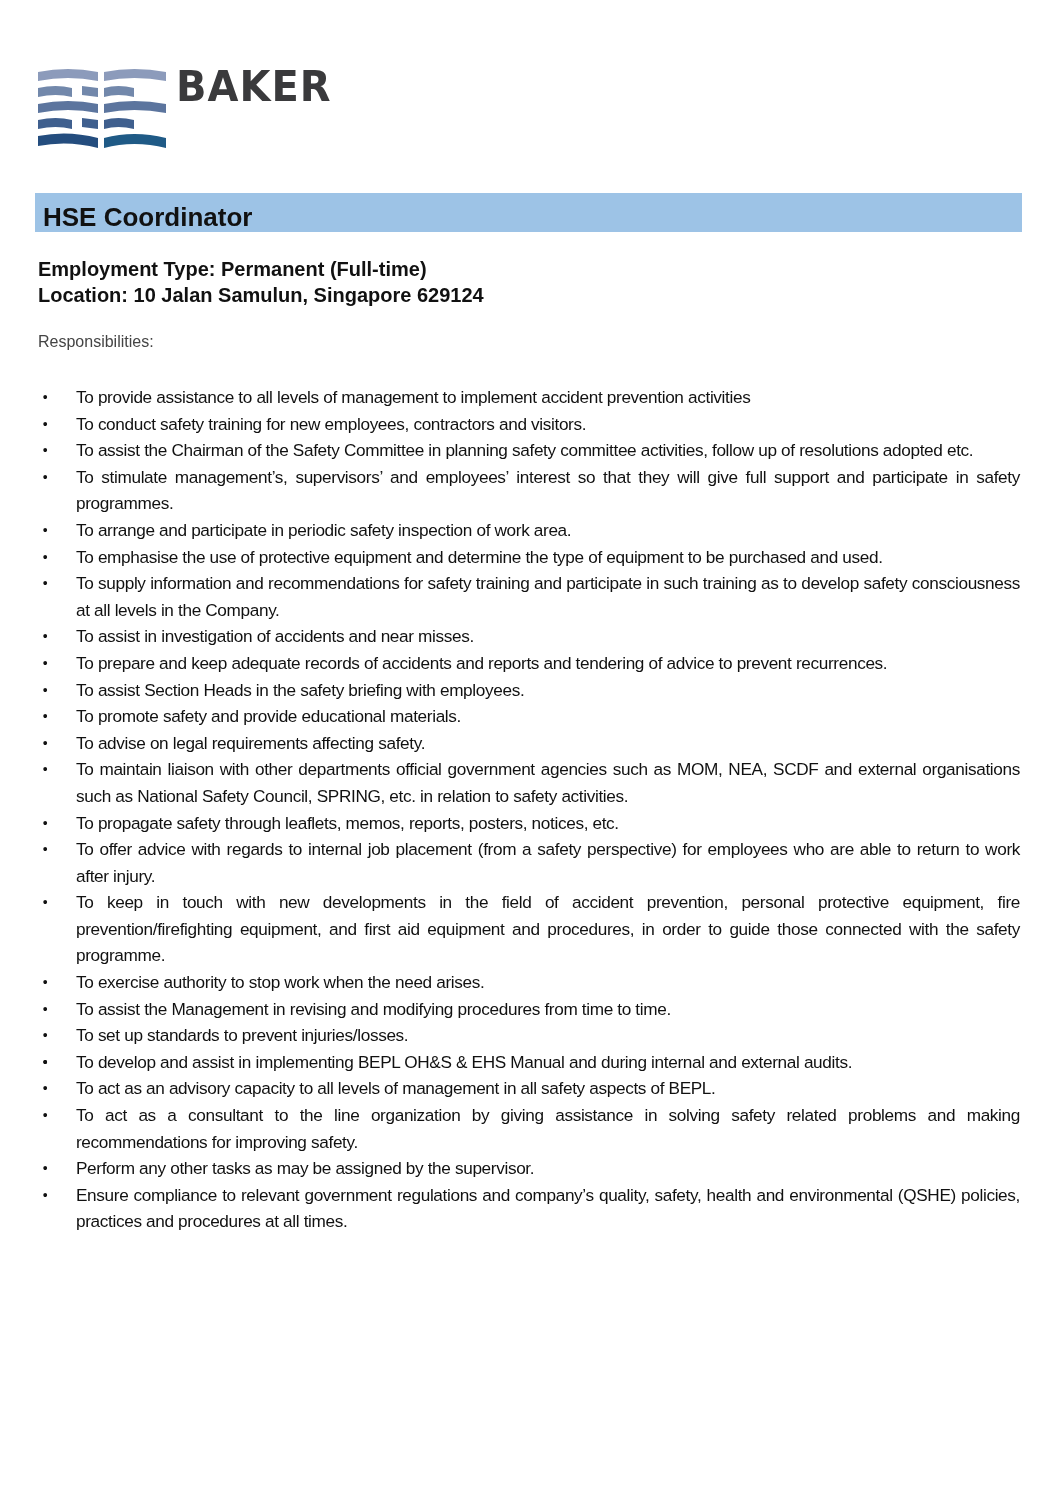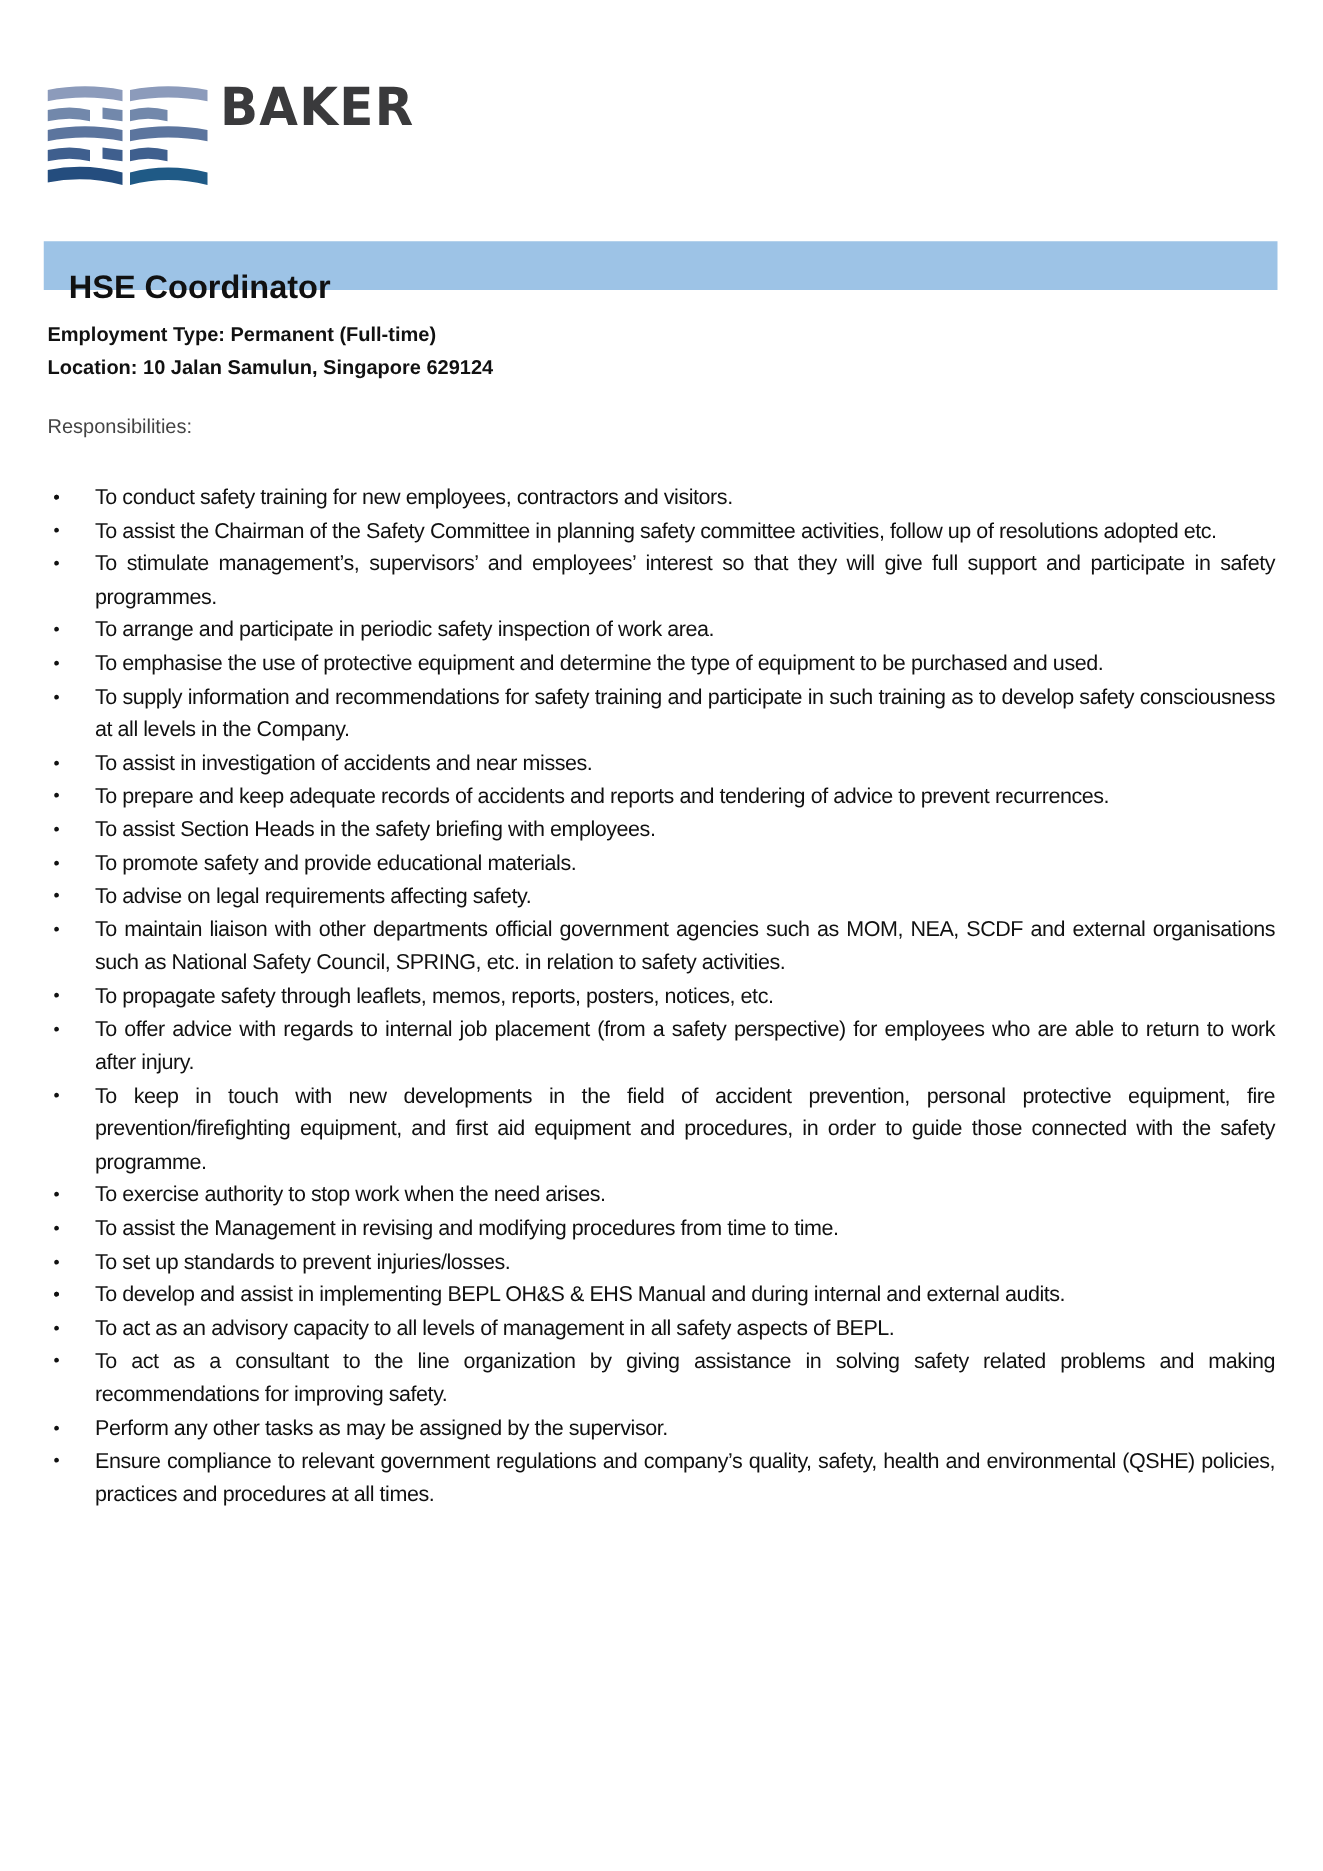--- a/index.html
+++ b/index.html
@@ -15,24 +15,24 @@
       color: #3a3a3c; letter-spacing: 1px; line-height: 40px; text-align: center;
     }
     .logo-text .l1 { font-size: 40px; display: block; transform: scaleY(1.05); }
     .logo-text .l2 { font-size: 40px; display: block; letter-spacing: 2px; }
 
     .title-bar {
       position: absolute; left: 35px; top: 193px; width: 987px; height: 39px;
       background: #9dc3e6;
     }
     .title-bar h1 {
-      margin: 16px; padding-left: 4px; font-size: 26px; line-height: 40px;
+      margin: 4px; padding-left: 4px; font-size: 26px; line-height: 40px;
       font-weight: bold; color: #111;
     }
-    .meta { position: absolute; left: 38px; top: 256px; font-size: 16px; font-weight: bold; line-height: 26px; color: #111; }
+    .meta { position: absolute; left: 38px; top: 256px; font-size: 20px; font-weight: bold; line-height: 26px; color: #111; }
     .resp-label { position: absolute; left: 38px; top: 333px; font-size: 16px; font-weight: normal; color: #444; }
 
     .list {
       position: absolute; left: 38px; top: 384px; width: 982px;
       margin: 0; padding: 0; list-style: none;
     }
     .list li {
       position: relative; padding-left: 38px; font-size: 17.2px; line-height: 26.6px;
       text-align: justify; color: #111; letter-spacing: -0.35px;
     }
@@ -70,21 +70,21 @@
 </div>
 
 <div class="meta">
   <div>Employment Type: Permanent (Full-time)</div>
   <div>Location: 10 Jalan Samulun, Singapore 629124</div>
 </div>
 
 <div class="resp-label">Responsibilities:</div>
 
 <ul class="list" id="resp-list">
-    <li><span class="bullet">•</span></li>
+    <li><span class="bullet">•</span><span>To provide assistance to all levels of management to implement accident prevention activities</span></li>
     <li><span class="bullet">•</span><span>To conduct safety training for new employees, contractors and visitors.</span></li>
     <li><span class="bullet">•</span><span>To assist the Chairman of the Safety Committee in planning safety committee activities, follow up of resolutions adopted etc.</span></li>
     <li><span class="bullet">•</span><span>To stimulate management’s, supervisors’ and employees’ interest so that they will give full support and participate in safety programmes.</span></li>
     <li><span class="bullet">•</span><span>To arrange and participate in periodic safety inspection of work area.</span></li>
     <li><span class="bullet">•</span><span>To emphasise the use of protective equipment and determine the type of equipment to be purchased and used.</span></li>
     <li><span class="bullet">•</span><span>To supply information and recommendations for safety training and participate in such training as to develop safety consciousness at all levels in the Company.</span></li>
     <li><span class="bullet">•</span><span>To assist in investigation of accidents and near misses.</span></li>
     <li><span class="bullet">•</span><span>To prepare and keep adequate records of accidents and reports and tendering of advice to prevent recurrences.</span></li>
     <li><span class="bullet">•</span><span>To assist Section Heads in the safety briefing with employees.</span></li>
     <li><span class="bullet">•</span><span>To promote safety and provide educational materials.</span></li>

